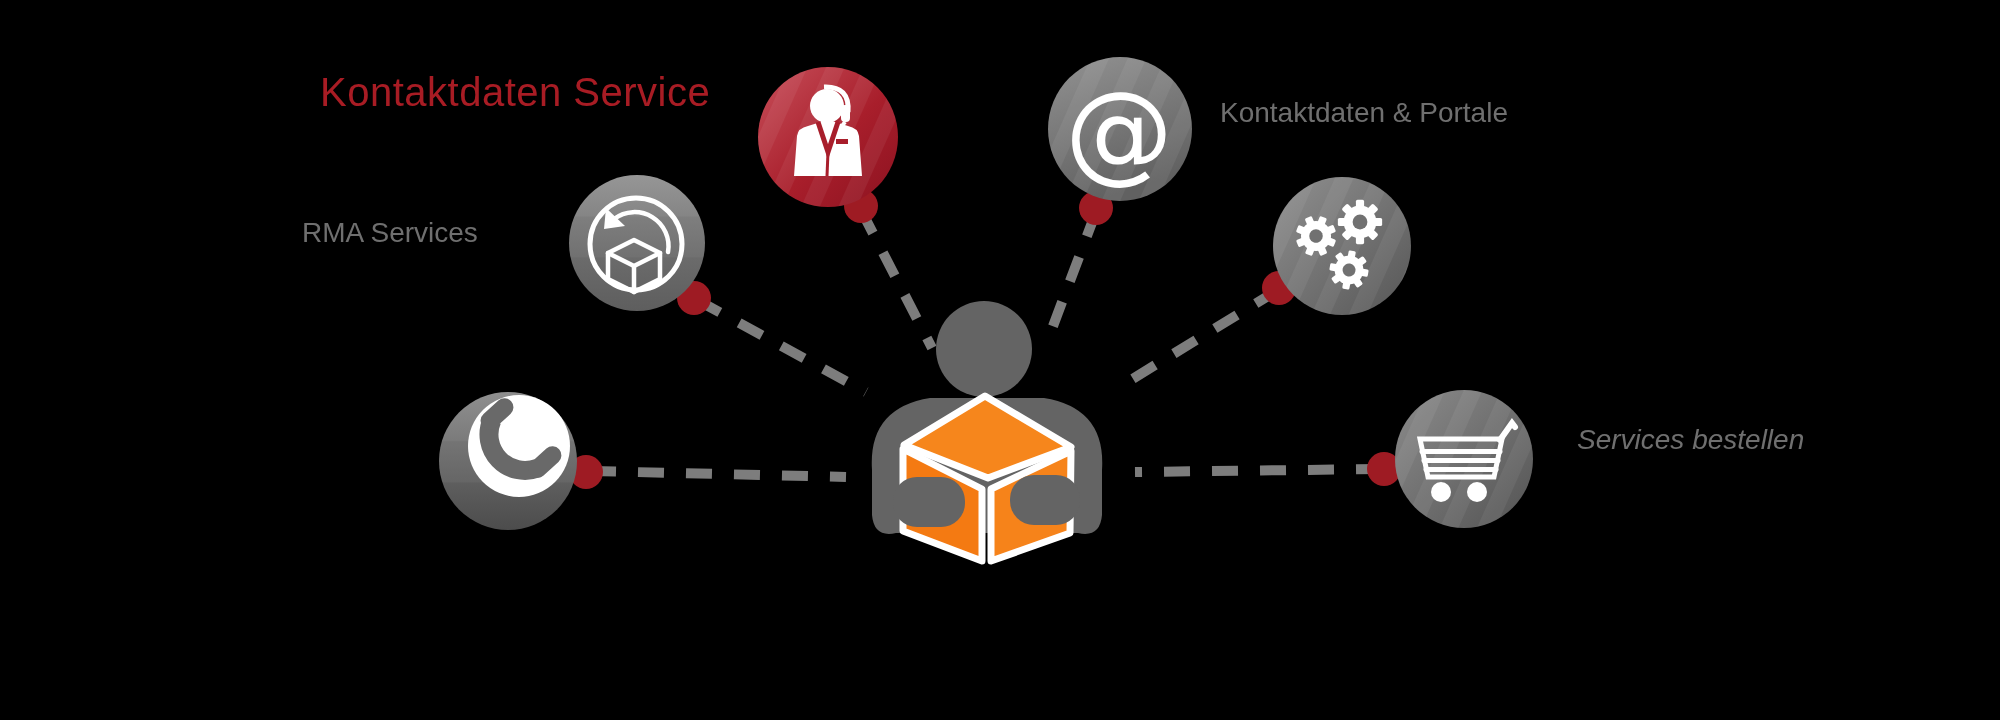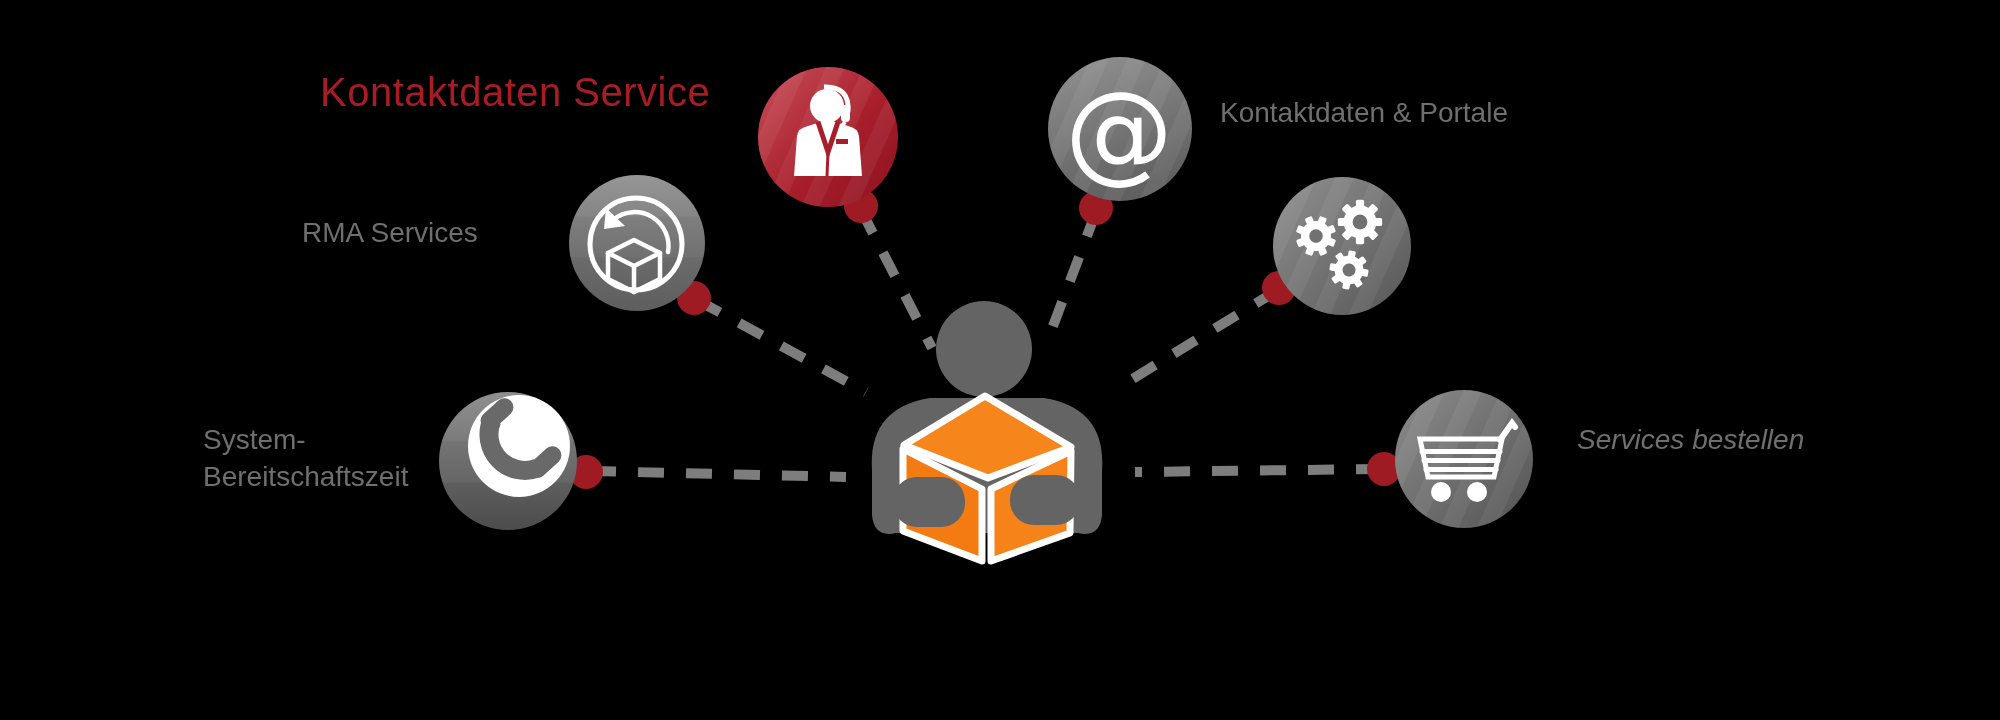--- a/index.html
+++ b/index.html
@@ -182,22 +182,18 @@
 
   <div class="nlabel lbl-kontakt">
     <span>Kontaktdaten &amp; Portale</span>
   </div>
 
   <div class="nlabel lbl-rma">
     <span>RMA Services</span>
   </div>
 
 
-  <div class="nlabel lbl-system">
-    <span>System-</span>
-    <span>Bereitschaftszeit</span>
-  </div>
 
   <div class="nlabel lbl-services">
     <span>Services bestellen</span>
   </div>
 
 </div>
 
 </body></html>

